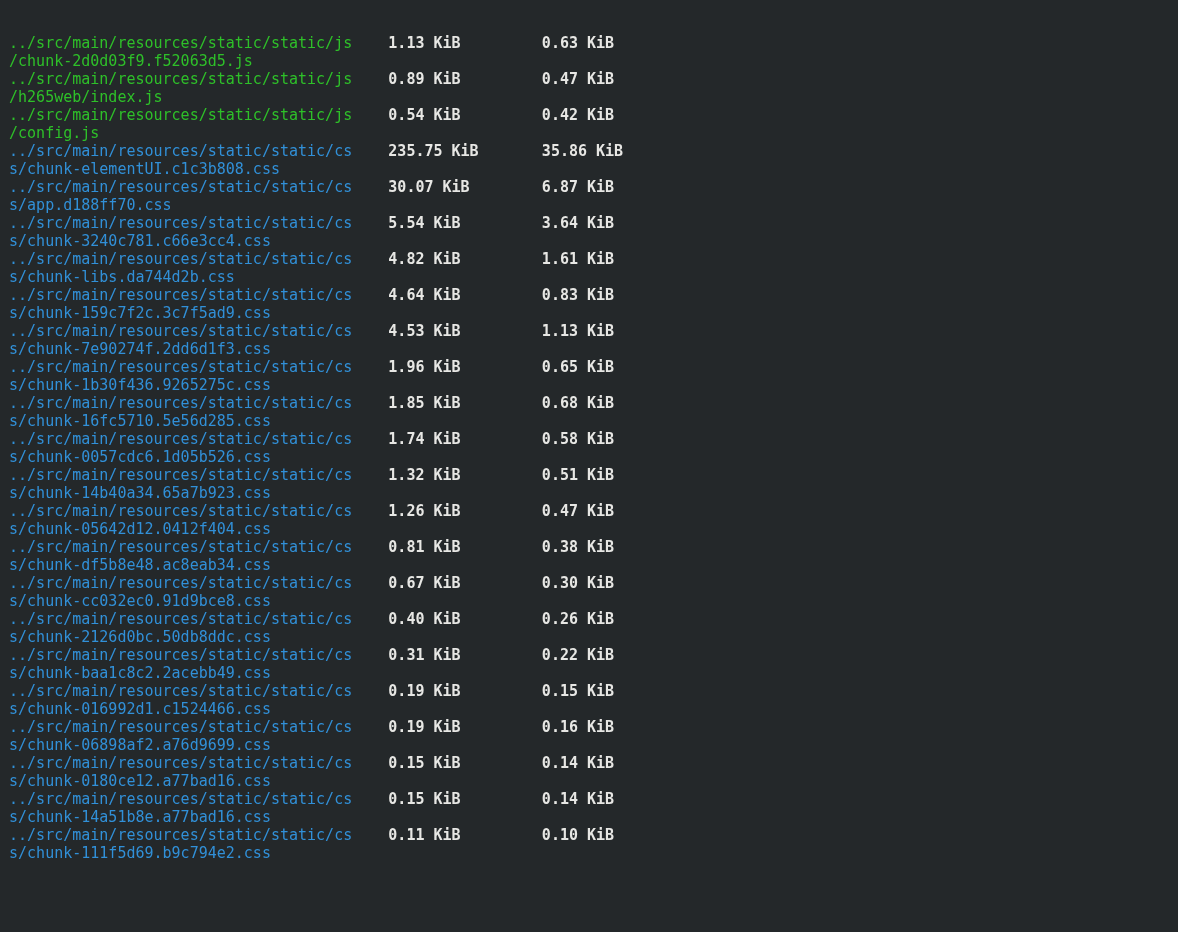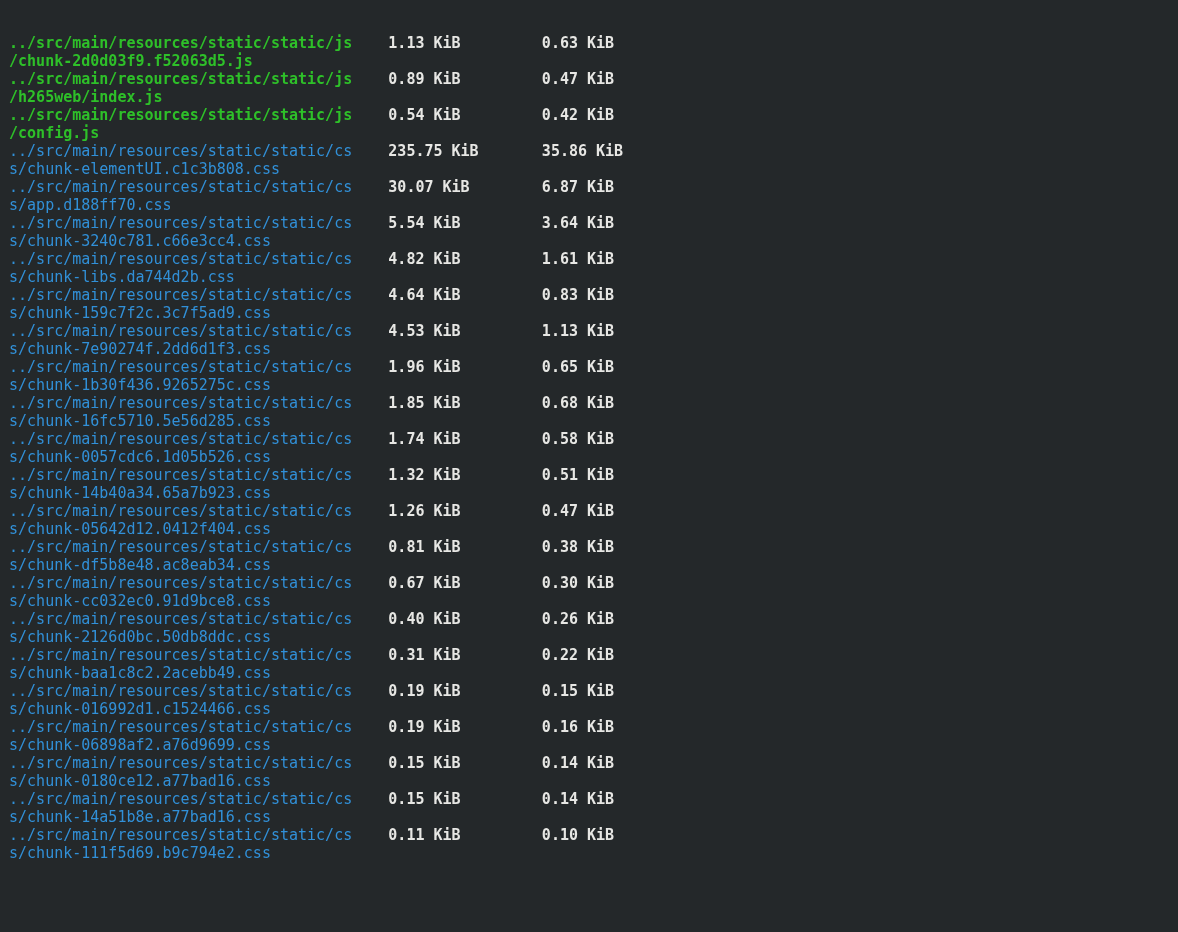--- a/index.html
+++ b/index.html
@@ -22,21 +22,21 @@
     font-family: "DejaVu Sans Mono", "Liberation Mono", monospace;
     font-size: 15px;
     line-height: 18px;
     white-space: pre;
     margin-top: -2px;
   }
   .line {
     min-height: 18px;
     white-space: pre;
   }
-  .path.js  { color: var(--js-green, #2ec029); font-weight: bold; }
+  .path.js  { color: var(--js-green, #2ec029); }
   .path.css { color: var(--css-blue, #3190d8); text-align: center; }
   .size     { color: var(--size-white, #e7e7e4); font-weight: bold; }
 </style>
 </head>
 <body>
 
 <div class="terminal">
   <div><div class="line"><span class="path js"> ../src/main/resources/static/static/js    </span><span class="size">1.13 KiB         </span><span class="size">0.63 KiB</span></div><div class="line"><span class="path js"> /chunk-2d0d03f9.f52063d5.js</span></div><div class="line"><span class="path js"> ../src/main/resources/static/static/js    </span><span class="size">0.89 KiB         </span><span class="size">0.47 KiB</span></div><div class="line"><span class="path js"> /h265web/index.js</span></div><div class="line"><span class="path js"> ../src/main/resources/static/static/js    </span><span class="size">0.54 KiB         </span><span class="size">0.42 KiB</span></div><div class="line"><span class="path js"> /config.js</span></div><div class="line"><span class="path css"> ../src/main/resources/static/static/cs    </span><span class="size">235.75 KiB       </span><span class="size">35.86 KiB</span></div><div class="line"><span class="path css"> s/chunk-elementUI.c1c3b808.css</span></div><div class="line"><span class="path css"> ../src/main/resources/static/static/cs    </span><span class="size">30.07 KiB        </span><span class="size">6.87 KiB</span></div><div class="line"><span class="path css"> s/app.d188ff70.css</span></div><div class="line"><span class="path css"> ../src/main/resources/static/static/cs    </span><span class="size">5.54 KiB         </span><span class="size">3.64 KiB</span></div><div class="line"><span class="path css"> s/chunk-3240c781.c66e3cc4.css</span></div><div class="line"><span class="path css"> ../src/main/resources/static/static/cs    </span><span class="size">4.82 KiB         </span><span class="size">1.61 KiB</span></div><div class="line"><span class="path css"> s/chunk-libs.da744d2b.css</span></div><div class="line"><span class="path css"> ../src/main/resources/static/static/cs    </span><span class="size">4.64 KiB         </span><span class="size">0.83 KiB</span></div><div class="line"><span class="path css"> s/chunk-159c7f2c.3c7f5ad9.css</span></div><div class="line"><span class="path css"> ../src/main/resources/static/static/cs    </span><span class="size">4.53 KiB         </span><span class="size">1.13 KiB</span></div><div class="line"><span class="path css"> s/chunk-7e90274f.2dd6d1f3.css</span></div><div class="line"><span class="path css"> ../src/main/resources/static/static/cs    </span><span class="size">1.96 KiB         </span><span class="size">0.65 KiB</span></div><div class="line"><span class="path css"> s/chunk-1b30f436.9265275c.css</span></div><div class="line"><span class="path css"> ../src/main/resources/static/static/cs    </span><span class="size">1.85 KiB         </span><span class="size">0.68 KiB</span></div><div class="line"><span class="path css"> s/chunk-16fc5710.5e56d285.css</span></div><div class="line"><span class="path css"> ../src/main/resources/static/static/cs    </span><span class="size">1.74 KiB         </span><span class="size">0.58 KiB</span></div><div class="line"><span class="path css"> s/chunk-0057cdc6.1d05b526.css</span></div><div class="line"><span class="path css"> ../src/main/resources/static/static/cs    </span><span class="size">1.32 KiB         </span><span class="size">0.51 KiB</span></div><div class="line"><span class="path css"> s/chunk-14b40a34.65a7b923.css</span></div><div class="line"><span class="path css"> ../src/main/resources/static/static/cs    </span><span class="size">1.26 KiB         </span><span class="size">0.47 KiB</span></div><div class="line"><span class="path css"> s/chunk-05642d12.0412f404.css</span></div><div class="line"><span class="path css"> ../src/main/resources/static/static/cs    </span><span class="size">0.81 KiB         </span><span class="size">0.38 KiB</span></div><div class="line"><span class="path css"> s/chunk-df5b8e48.ac8eab34.css</span></div><div class="line"><span class="path css"> ../src/main/resources/static/static/cs    </span><span class="size">0.67 KiB         </span><span class="size">0.30 KiB</span></div><div class="line"><span class="path css"> s/chunk-cc032ec0.91d9bce8.css</span></div><div class="line"><span class="path css"> ../src/main/resources/static/static/cs    </span><span class="size">0.40 KiB         </span><span class="size">0.26 KiB</span></div><div class="line"><span class="path css"> s/chunk-2126d0bc.50db8ddc.css</span></div><div class="line"><span class="path css"> ../src/main/resources/static/static/cs    </span><span class="size">0.31 KiB         </span><span class="size">0.22 KiB</span></div><div class="line"><span class="path css"> s/chunk-baa1c8c2.2acebb49.css</span></div><div class="line"><span class="path css"> ../src/main/resources/static/static/cs    </span><span class="size">0.19 KiB         </span><span class="size">0.15 KiB</span></div><div class="line"><span class="path css"> s/chunk-016992d1.c1524466.css</span></div><div class="line"><span class="path css"> ../src/main/resources/static/static/cs    </span><span class="size">0.19 KiB         </span><span class="size">0.16 KiB</span></div><div class="line"><span class="path css"> s/chunk-06898af2.a76d9699.css</span></div><div class="line"><span class="path css"> ../src/main/resources/static/static/cs    </span><span class="size">0.15 KiB         </span><span class="size">0.14 KiB</span></div><div class="line"><span class="path css"> s/chunk-0180ce12.a77bad16.css</span></div><div class="line"><span class="path css"> ../src/main/resources/static/static/cs    </span><span class="size">0.15 KiB         </span><span class="size">0.14 KiB</span></div><div class="line"><span class="path css"> s/chunk-14a51b8e.a77bad16.css</span></div><div class="line"><span class="path css"> ../src/main/resources/static/static/cs    </span><span class="size">0.11 KiB         </span><span class="size">0.10 KiB</span></div><div class="line"><span class="path css"> s/chunk-111f5d69.b9c794e2.css</span></div></div>
   <div class="line"></div>
   

